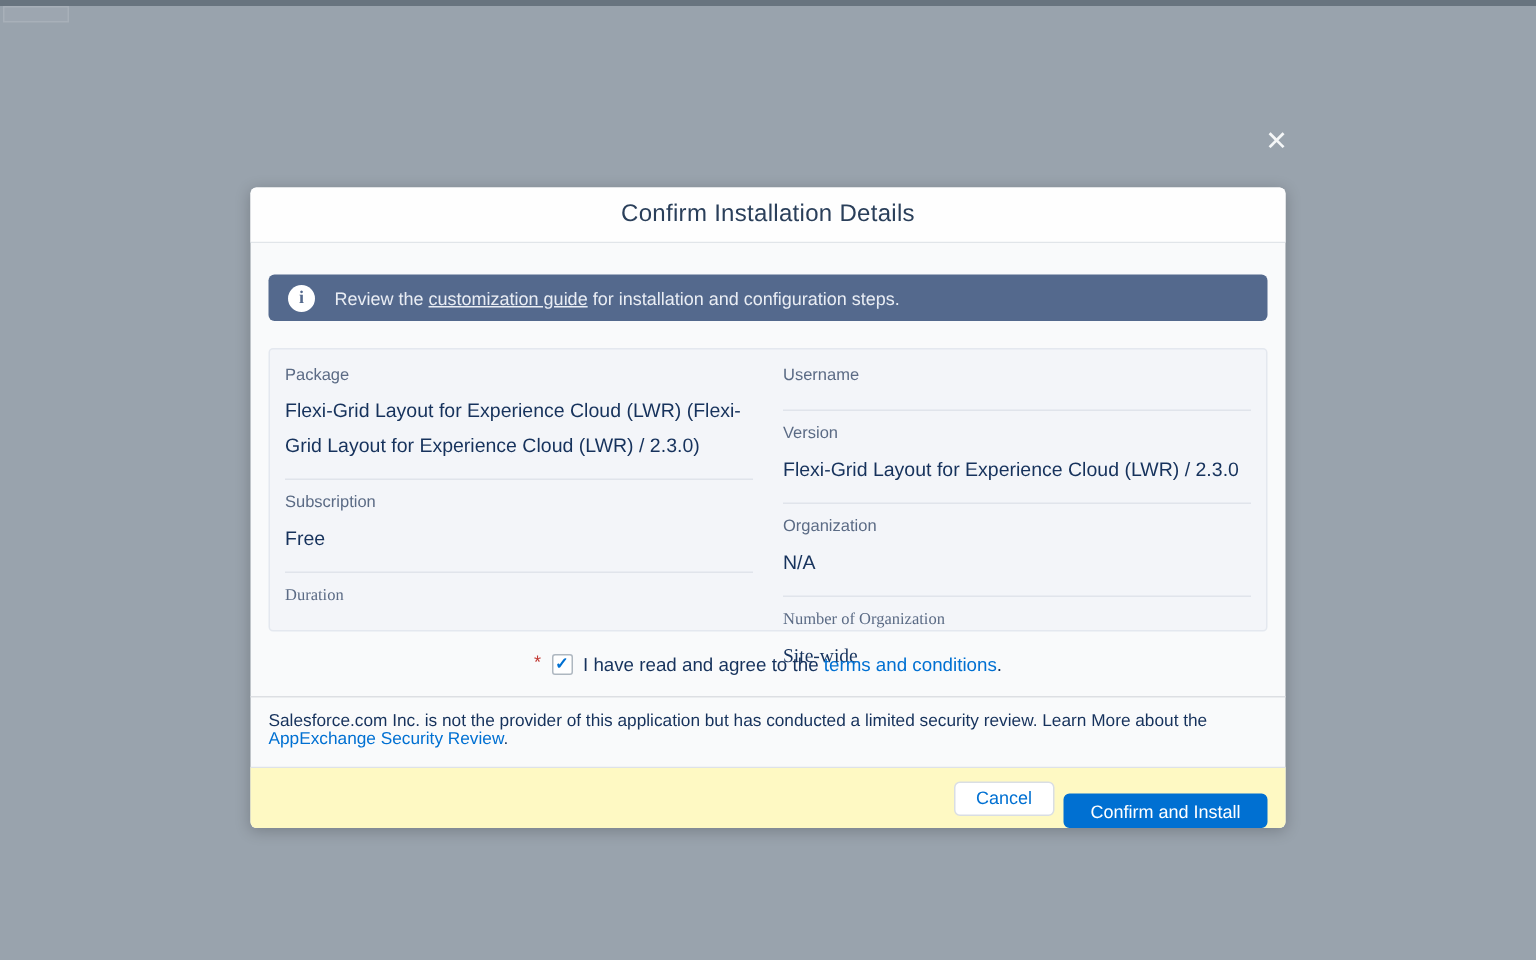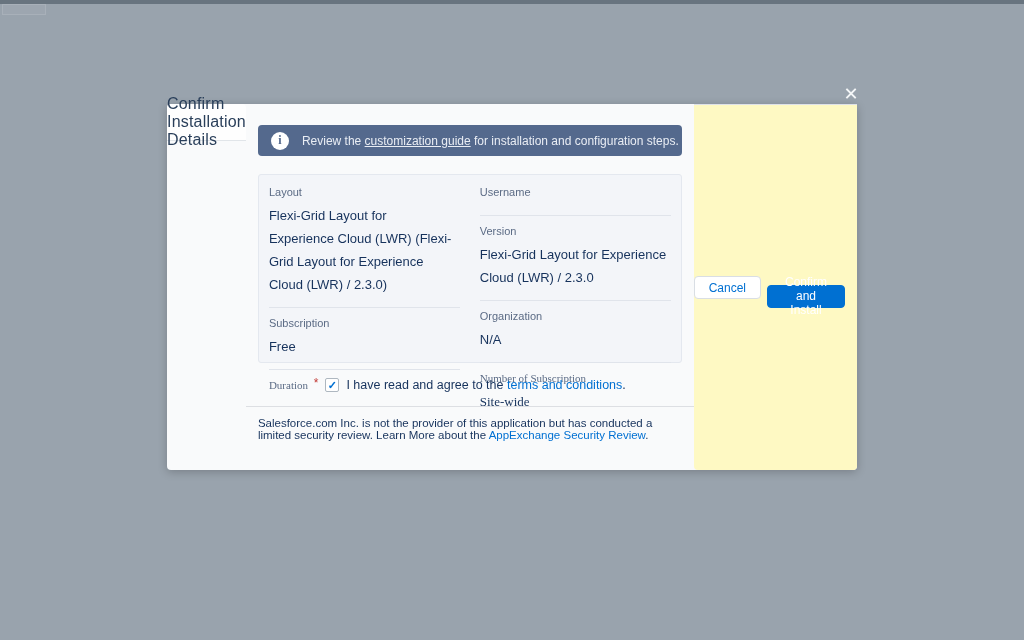--- a/index.html
+++ b/index.html
@@ -17,24 +17,24 @@
     position: absolute; top: 4px; left: 2px; width: 44px; height: 11px;
     border: 1px solid rgba(255,255,255,0.12);
     background: rgba(255,255,255,0.04);
   }
   .close-btn {
     position: absolute; top: 82px; left: 838px; width: 26px; height: 24px;
     color: #f5f7f8; font-size: 18px; line-height: 24px; text-align: center;
     cursor: pointer; font-weight: 400;
   }
   .modal {
-    position: absolute; left: 167px; top: 104px; width: 690px; height: 366px;
+    position: absolute; left: 167px; top: 125px; width: 690px; height: 427px;
     background: #f9fafb; border-radius: 4px;
     box-shadow: 0 2px 10px rgba(0,0,0,0.22);
-    display: flex; flex-direction: row;
+    display: flex; flex-direction: column;
   }
   .modal-header {
     height: 37px; flex: 0 0 37px; background: #fefefe;
     border-bottom: 1px solid #e1e5e9;
     border-radius: 4px 4px 0 0;
     display: flex; align-items: center; justify-content: center;
   }
   .modal-title {
     font-size: 16px; color: #2a3f5a; font-weight: 400; letter-spacing: 0.2px;
   }
@@ -120,21 +120,21 @@
   <div class="modal-body">
 
     <div class="banner">
       <span class="info-icon">i</span>
       <span class="banner-text"><span>Review the </span><a>customization guide</a><span> for installation and configuration steps.</span></span>
     </div>
 
     <div class="details-panel">
       <div class="details-col">
         <div class="detail-row row-package">
-          <div class="detail-label">Layout</div>
+          <div class="detail-label">Package</div>
           <div class="detail-value">Flexi-Grid Layout for Experience Cloud (LWR) (Flexi-Grid Layout for Experience Cloud (LWR) / 2.3.0)</div>
         </div>
         <div class="detail-row">
           <div class="detail-label">Subscription</div>
           <div class="detail-value">Free</div>
         </div>
         <div class="detail-row">
           <div class="detail-label">Duration</div>
         </div>
       </div>
@@ -144,21 +144,21 @@
         </div>
         <div class="detail-row">
           <div class="detail-label">Version</div>
           <div class="detail-value">Flexi-Grid Layout for Experience Cloud (LWR) / 2.3.0</div>
         </div>
         <div class="detail-row">
           <div class="detail-label">Organization</div>
           <div class="detail-value">N/A</div>
         </div>
         <div class="detail-row">
-          <div class="detail-label">Number of Subscription</div>
+          <div class="detail-label">Number of Organization</div>
           <div class="detail-value">Site-wide</div>
         </div>
       </div>
     </div>
 
     <div class="agreement-row">
       <span class="required-star">*</span>
       <span class="checkbox" role="checkbox" aria-checked="true">
           <span class="check-glyph">✓</span>
         </span>

